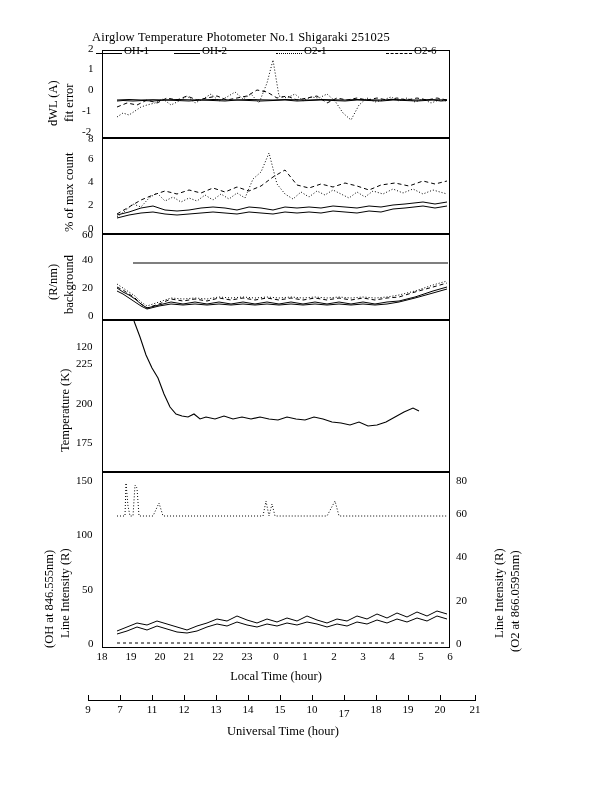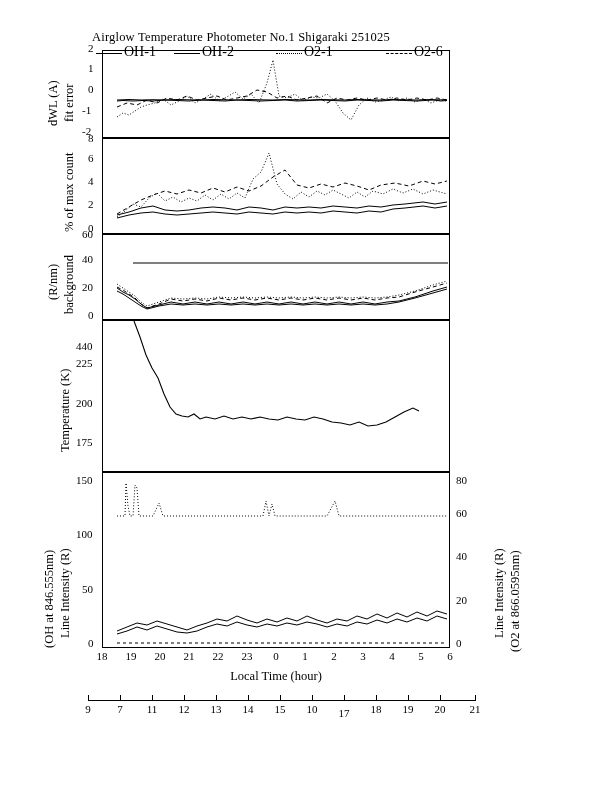--- a/index.html
+++ b/index.html
@@ -1,21 +1,21 @@
 <!DOCTYPE html>
 <html><head>
 <meta charset="utf-8">
 <style>
   html,body{margin:0;padding:0;background:#ffffff;}
   body{width:612px;height:792px;font-family:"Liberation Serif",serif;color:#000;overflow:hidden;}
   #root{position:relative;width:612px;height:792px;text-decoration:underline;}
 
   .abs{position:absolute;}
   .ttl{font-size:12.5px;letter-spacing:0.2px;white-space:nowrap;}
-  .lgd{font-size:14px;white-space:nowrap;}
+  .lgd{font-size:11px;white-space:nowrap;}
   .axlab{font-size:12.5px;white-space:nowrap;}
   .tick{font-size:11px;white-space:nowrap;}
   .vlab{font-size:12.5px;white-space:nowrap;transform-origin:0 0;}
 
   .panel{position:absolute;border:1px solid #000;box-sizing:border-box;background:transparent;}
   .panel svg{position:absolute;left:0;top:0;display:block;}
   .axisline{position:absolute;background:#000;}
 
   .lg-sample{position:absolute;height:0;border-top:1px solid #000;}
   .lg-sample.dot{border-top:1px dotted #000;}
@@ -107,21 +107,21 @@
 
   <div class="panel" style="left:102px;top:320px;width:348px;height:152px;">
     <svg width="346" height="150" viewBox="0 0 346 150">
 
       <polyline fill="none" stroke="#000" stroke-width="1.1" points="31,0 37,16 43,34 49,47 55,57 61,73 67,86 73,93 79,95 85,96 91,93 97,98 103,96 112,98 121,95 130,98 139,96 148,98 157,96 166,98 175,99 184,96 193,98 202,99 211,96 220,98 229,101 238,102 247,104 256,101 265,105 274,104 283,101 292,96 301,91 310,87 316,90"></polyline>
     </svg>
   </div>
   <div class="abs tick" style="left:76px;top:436px;">175</div>
   <div class="abs tick" style="left:76px;top:397px;">200</div>
   <div class="abs tick" style="left:76px;top:357px;">225</div>
-  <div class="abs tick" style="left:76px;top:340px;">440</div>
+  <div class="abs tick" style="left:76px;top:340px;">120</div>
   <div class="abs vlab" style="left:58px;top:452px;transform:rotate(-90deg);">Temperature (K)</div>
 
   <div class="panel" style="left:102px;top:472px;width:348px;height:176px;">
     <svg width="346" height="174" viewBox="0 0 346 174">
 
       <polyline fill="none" stroke="#000" stroke-width="1" stroke-dasharray="1,2" points="14,43 20,43 22,43 23,10 25,33 27,43 30,43 32,12 34,15 36,43 40,43 44,43 50,43 56,30 60,43 66,43 72,43 80,43 92,43 104,43 116,43 128,43 140,43 152,43 160,43 163,28 166,43 169,31 172,43 180,43 192,43 204,43 216,43 224,43 232,28 236,43 244,43 256,43 270,43 284,43 300,43 316,43 330,43 344,43"></polyline>
 
       <polyline fill="none" stroke="#000" stroke-width="1" points="14,158 24,154 34,150 44,152 54,148 64,151 74,154 84,157 94,153 104,150 114,146 124,148 134,143 144,147 154,150 164,146 174,149 184,145 194,148 204,143 214,147 224,150 234,146 244,148 254,143 264,146 274,141 284,145 294,140 304,144 314,139 324,143 334,138 344,141"></polyline>
 
       <polyline fill="none" stroke="#000" stroke-width="1" points="14,161 24,158 34,154 44,157 54,153 64,156 74,159 84,160 94,158 104,154 114,151 124,153 134,149 144,152 154,154 164,151 174,153 184,150 194,152 204,149 214,151 224,154 234,151 244,153 254,149 264,151 274,147 284,150 294,146 304,149 314,145 324,148 334,143 344,146"></polyline>
@@ -188,14 +188,15 @@
     <div class="ctr tick" style="left:120px;top:0;width:16px;">13</div>
     <div class="ctr tick" style="left:152px;top:0;width:16px;">14</div>
     <div class="ctr tick" style="left:184px;top:0;width:16px;">15</div>
     <div class="ctr tick" style="left:216px;top:0;width:16px;">10</div>
     <div class="ctr tick" style="left:248px;top:4px;width:16px;">17</div>
     <div class="ctr tick" style="left:280px;top:0;width:16px;">18</div>
     <div class="ctr tick" style="left:312px;top:0;width:16px;">19</div>
     <div class="ctr tick" style="left:344px;top:0;width:16px;">20</div>
     <div class="ctr tick" style="left:379px;top:0;width:16px;">21</div>
   </div>
+  <div class="ctr axlab" style="left:88px;top:724px;width:390px;">Universal Time (hour)</div>
 
 </div>
 
 </body></html>

